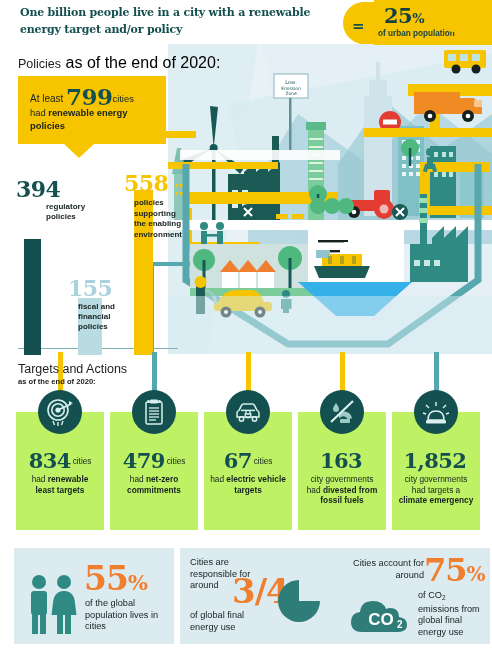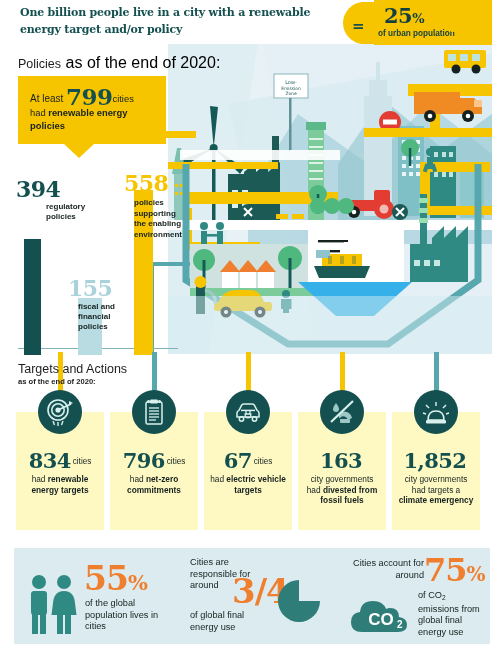--- a/index.html
+++ b/index.html
@@ -100,41 +100,41 @@
   .conn2{position:absolute;left:150px;top:262px;width:4px;height:92px;background:#57a7ae;z-index:18;}
   .conn2b{position:absolute;left:150px;top:262px;width:40px;height:4px;background:#57a7ae;z-index:18;}
 
   
   .sec-targets{position:absolute;left:18px;top:362px;z-index:25;}
   .sec-targets .sec-h{display:block;font-size:12.5px;}
   .sec-targets .sub2{display:block;font-size:7.6px;font-weight:bold;color:#1d1d1b;margin-top:1px;}
 
   .cards{position:absolute;left:16px;top:412px;width:464px;height:118px;z-index:24;}
   .card{
-    position:absolute;top:0;width:88px;height:118px;background:#fef9c3;
+    position:absolute;top:0;width:88px;height:118px;background:#bef264;
   }
   .card-c{position:absolute;left:0;top:38px;width:88px;text-align:center;}
   .card-num{
     font-family:"DejaVu Serif","Liberation Serif",serif;
     font-weight:bold;font-size:21px;color:#14504f;letter-spacing:-0.6px;line-height:22px;
   }
   .card-unit{font-size:8.2px;font-weight:normal;color:#16211f;vertical-align:4px;margin-left:2px;}
   .card-txt{font-size:8.3px;line-height:10.5px;color:#16211f;font-weight:normal;padding:2px 6px 0;}
   .card-txt b{font-weight:bold;}
   .icon-circle{
     position:absolute;top:-22px;left:50%;margin-left:-22px;width:44px;height:44px;
     border-radius:50%;background:#14504f;z-index:26;
   }
   .icon-circle svg{position:absolute;left:7px;top:7px;}
   .stem{position:absolute;top:-60px;left:50%;margin-left:-2.5px;width:5px;height:40px;z-index:23;}
 
   
   .bottom{position:absolute;left:0;top:540px;width:492px;height:112px;z-index:25;}
   .bcard{position:absolute;top:8px;height:96px;background:#dcebf0;}
-  .b1{left:14px;width:160px;padding-left:20px;}
+  .b1{left:14px;width:160px;}
   .b2{left:180px;width:143px;padding-left:39px;}
   .b3{left:340px;width:150px;}
   .b-pct{
     font-family:"DejaVu Serif","Liberation Serif",serif;
     font-weight:bold;color:#ef7f2e;letter-spacing:-1px;
   }
   .b-txt{font-size:9.2px;line-height:11.6px;color:#16211f;}
   .sub2i{font-size:6.5px;vertical-align:-2px;}
 </style>
 </head>
@@ -495,21 +495,21 @@
             <circle cx="13" cy="13" r="2.6" fill="#d9f0ee" stroke="none"></circle>
           <path d="M13,13 L26,7" stroke-width="1.8"></path>
             <path d="M24,4 l4,2 -4,2 z" fill="#d9f0ee" stroke="none"></path>
           <path d="M8,24 l1.5,4 M13,25 l0,4 M18,24 l-1.5,4" stroke-width="1.4"></path>
         </svg>
       </div>
       <div class="card-c">
         <div>
           <span class="card-num">834</span><span class="card-unit">cities</span>
         </div>
-        <div class="card-txt"><span>had </span><b>renewable energy targets</b></div>
+        <div class="card-txt"><span>had </span><b>renewable least targets</b></div>
       </div>
     </div>
 
     <div class="card" style="left:94px;">
       <div class="stem" style="background:#57a7ae;"></div>
       <div class="icon-circle">
         <svg width="30" height="30" viewBox="0 0 30 30" fill="none" stroke="#d9f0ee" stroke-width="1.5">
           <rect x="7" y="5" width="16" height="22" rx="1.6"></rect>
           <rect x="11" y="2.5" width="8" height="4" rx="1.2" fill="#d9f0ee" stroke="none"></rect>
           <circle cx="9.5" cy="4.5" r="1.4" fill="#d9f0ee" stroke="none"></circle>
@@ -518,21 +518,21 @@
               <path d="M10,11 h10"></path>
               <path d="M10,14 h10"></path>
               <path d="M10,17 h10"></path>
               <path d="M10,20 h10"></path>
               <path d="M10,23 h7"></path>
             </g>
         </svg>
       </div>
       <div class="card-c">
         <div>
-          <span class="card-num">796</span><span class="card-unit">cities</span>
+          <span class="card-num">479</span><span class="card-unit">cities</span>
         </div>
         <div class="card-txt"><span>had </span><b>net-zero commitments</b></div>
       </div>
     </div>
 
     <div class="card" style="left:188px;">
       <div class="stem" style="background:#f7c500;"></div>
       <div class="icon-circle">
         <svg width="30" height="30" viewBox="0 0 30 30" fill="none" stroke="#d9f0ee" stroke-width="1.5">
           <path d="M4,20 v-4 q0,-2 2,-2.6 l2.5,-5 q0.6,-1.4 2.2,-1.4 h8.6 q1.6,0 2.2,1.4 l2.5,5 q2,0.6 2,2.6 v4 z"></path>

